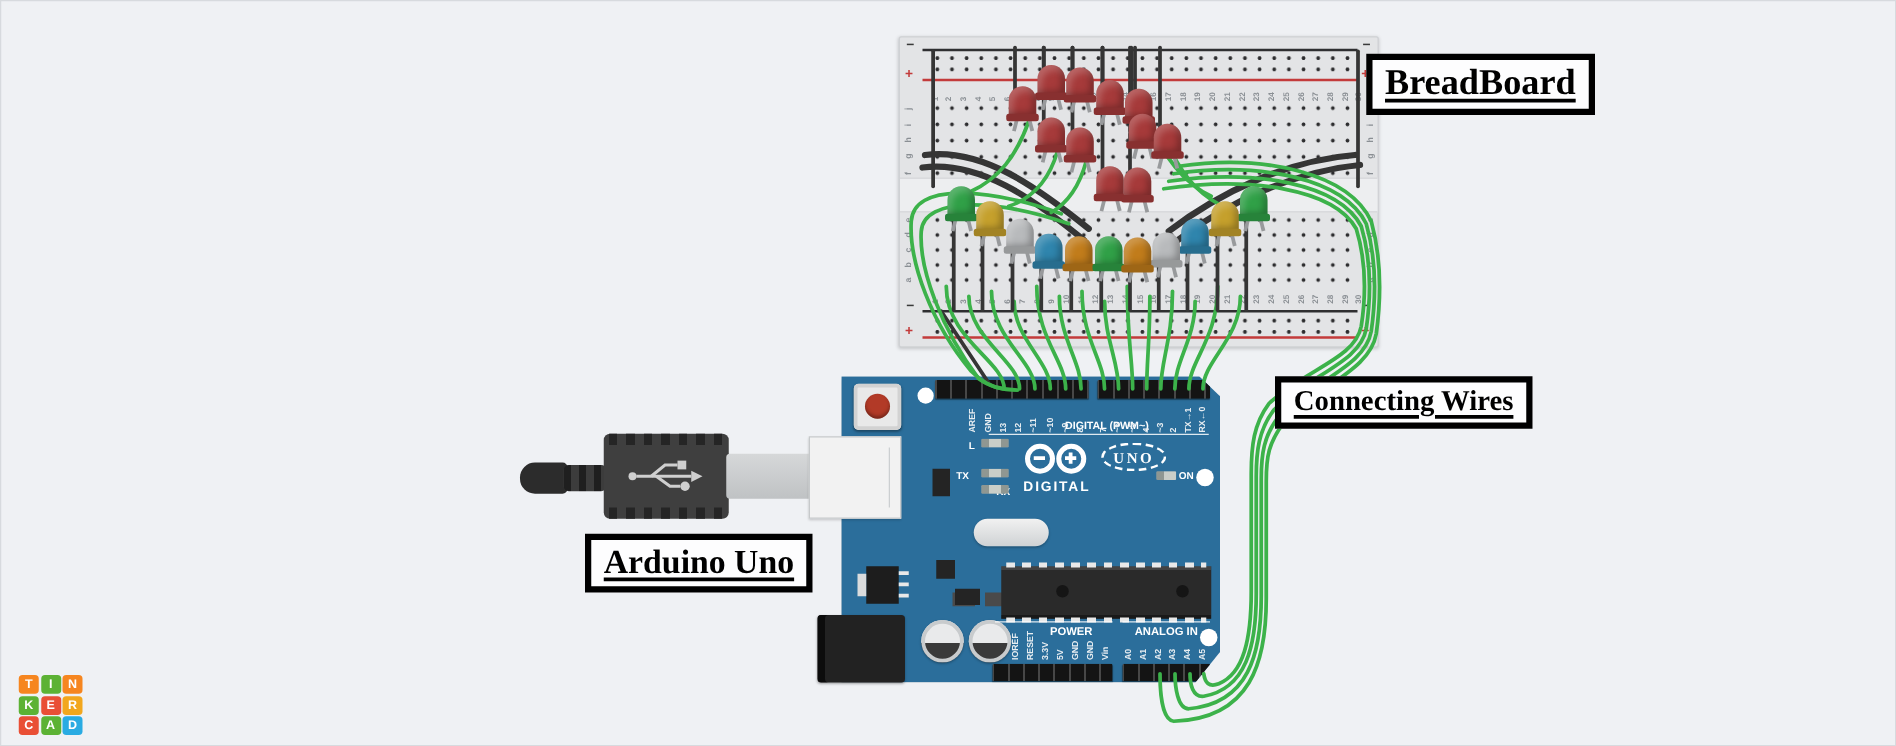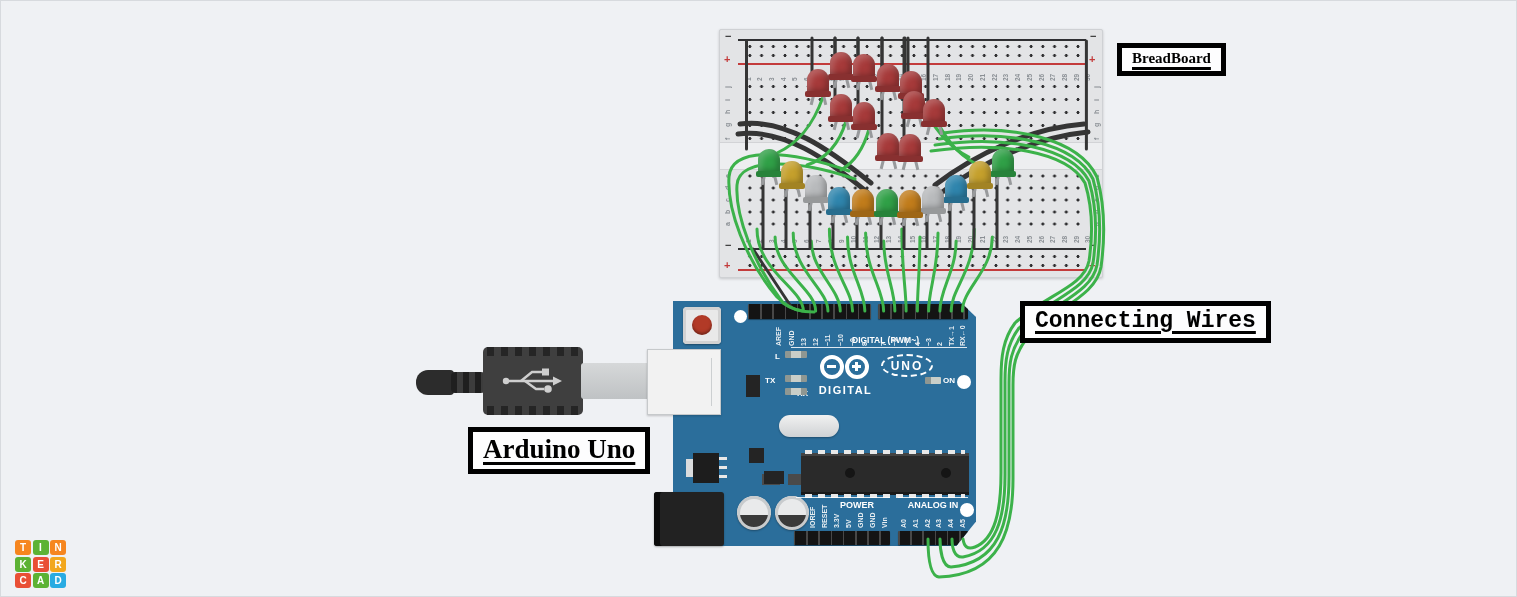--- a/index.html
+++ b/index.html
@@ -219,21 +219,21 @@
 
       <div style="position:absolute;left:147px;top:54px;width:24px;height:24px;border:4.5px solid #fff;border-radius:50%;box-sizing:border-box;">
         <div style="position:absolute;left:3px;top:6px;width:9px;height:3px;background:#fff;"></div>
       </div>
       <div style="position:absolute;left:172px;top:54px;width:24px;height:24px;border:4.5px solid #fff;border-radius:50%;box-sizing:border-box;">
         <div style="position:absolute;left:3px;top:6px;width:9px;height:3px;background:#fff;"></div>
         <div style="position:absolute;left:6px;top:3px;width:3px;height:9px;background:#fff;"></div>
       </div>
       <div class="silk" style="left:130px;top:84px;width:85px;font-size:11px;letter-spacing:1.5px;text-align:center;">DIGITAL</div>
 
-      <div style="position:absolute;left:208px;top:53px;width:52px;height:23px;border:2px dashed #fff;border-radius:50%;display:flex;align-items:center;justify-content:center;box-sizing:border-box;">
+      <div style="position:absolute;left:208px;top:53px;width:52px;height:23px;border:2px dashed #fff;border-radius:50%;display:flex;align-items:center;justify-content:center;box-sizing:border-box;font-family:Liberation Serif, serif;">
         <span class="silk" style="position:static;font-size:12px;letter-spacing:2px;">UNO</span>
       </div>
 
       <div class="ledbar" style="left:252px;top:76px;width:16px;"></div>
       <div class="silk" style="left:270px;top:76px;font-size:8px;">ON</div>
 
       <div style="position:absolute;left:106px;top:114px;width:60px;height:22px;border-radius:11px;background:linear-gradient(180deg,#f1f1f1,#cfd2d4);box-shadow:0 1px 2px rgba(0,0,0,.3);"></div>
 
       <div style="position:absolute;left:76px;top:147px;width:15px;height:15px;background:#242424;"></div>
       <div style="position:absolute;left:91px;top:170px;width:20px;height:13px;background:#242424;box-shadow:-3px 2px 0 -1px #4a4a4a,23px 2px 0 -1px #4a4a4a;"></div>
@@ -466,22 +466,22 @@
         <div class="leg r" style=""></div>
         <div class="bulb" style="background-color: rgb(48, 160, 71);"></div>
       </div>
       <div class="led" style="left: 898px; top: 189px;">
         <div class="leg l" style=""></div>
         <div class="leg r" style=""></div>
         <div class="bulb" style="background-color: rgb(193, 124, 27);"></div>
       </div>
     </div>
 
-  <div class="callout" style="left:1116px;top:42px;font-size:15px;"><span>BreadBoard</span></div>
-  <div class="callout" style="left:1019px;top:300px;font-size:23px;font-family:Liberation Mono, monospace;"><span>Connecting Wires</span></div>
+  <div class="callout" style="left:1092px;top:42px;font-size:29px;"><span>BreadBoard</span></div>
+  <div class="callout" style="left:1019px;top:300px;font-size:23px;"><span>Connecting Wires</span></div>
   <div class="callout" style="left:467px;top:426px;font-size:27px;"><span>Arduino Uno</span></div>
 
   <div id="logo">
       <div class="tile" style="background: rgb(246, 134, 31);">T</div>
       <div class="tile" style="background: rgb(92, 178, 52);">I</div>
       <div class="tile" style="background: rgb(246, 134, 31);">N</div>
       <div class="tile" style="background: rgb(92, 178, 52);">K</div>
       <div class="tile" style="background: rgb(233, 79, 53);">E</div>
       <div class="tile" style="background: rgb(242, 167, 29);">R</div>
       <div class="tile" style="background: rgb(233, 79, 53);">C</div>

